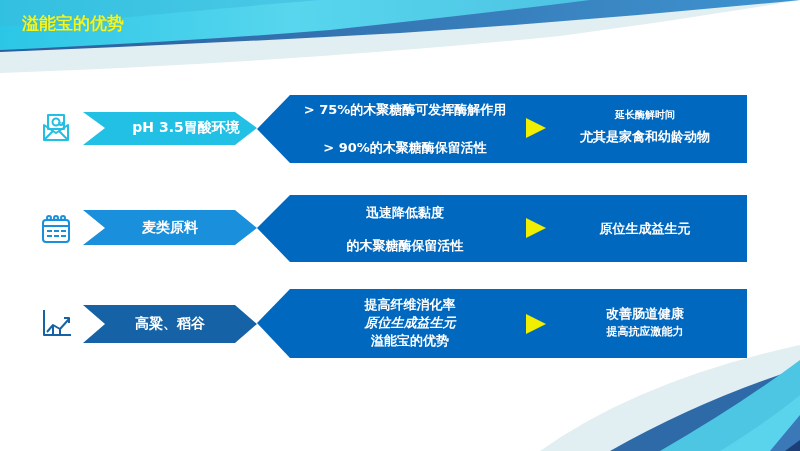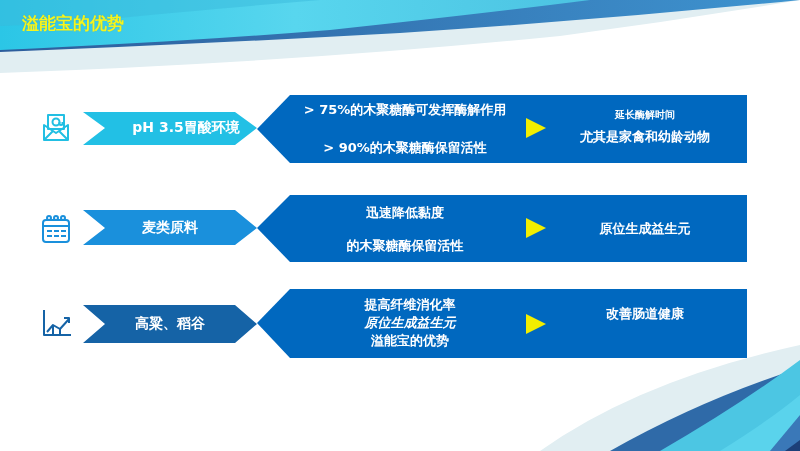--- a/index.html
+++ b/index.html
@@ -105,13 +105,13 @@
     <line x1="11" y1="17" x2="11" y2="27"></line>
     <line x1="18" y1="21" x2="18" y2="27"></line>
   </g>
 </svg>
 <div class="label" style="left:108px;top:315px;width:124px;">高粱、稻谷</div>
 <div class="txt" style="left:290px;top:296px;width:240px;">提高纤维消化率</div>
 <div class="txt" style="left:290px;top:314px;width:240px;font-style:italic;">原位生成益生元</div>
 <div class="txt" style="left:290px;top:332px;width:240px;">溢能宝的优势</div>
 <div class="tri" style="left:526px;top:314px;"></div>
 <div class="txt" style="left:560px;top:305px;width:170px;font-size:13px;">改善肠道健康</div>
-<div class="txt" style="left:560px;top:324px;width:170px;font-size:13px;margin-top:36px;">提高抗应激能力</div>
+<div class="txt" style="left:560px;top:324px;width:170px;font-size:11px;">提高抗应激能力</div>
 
 </body></html>

